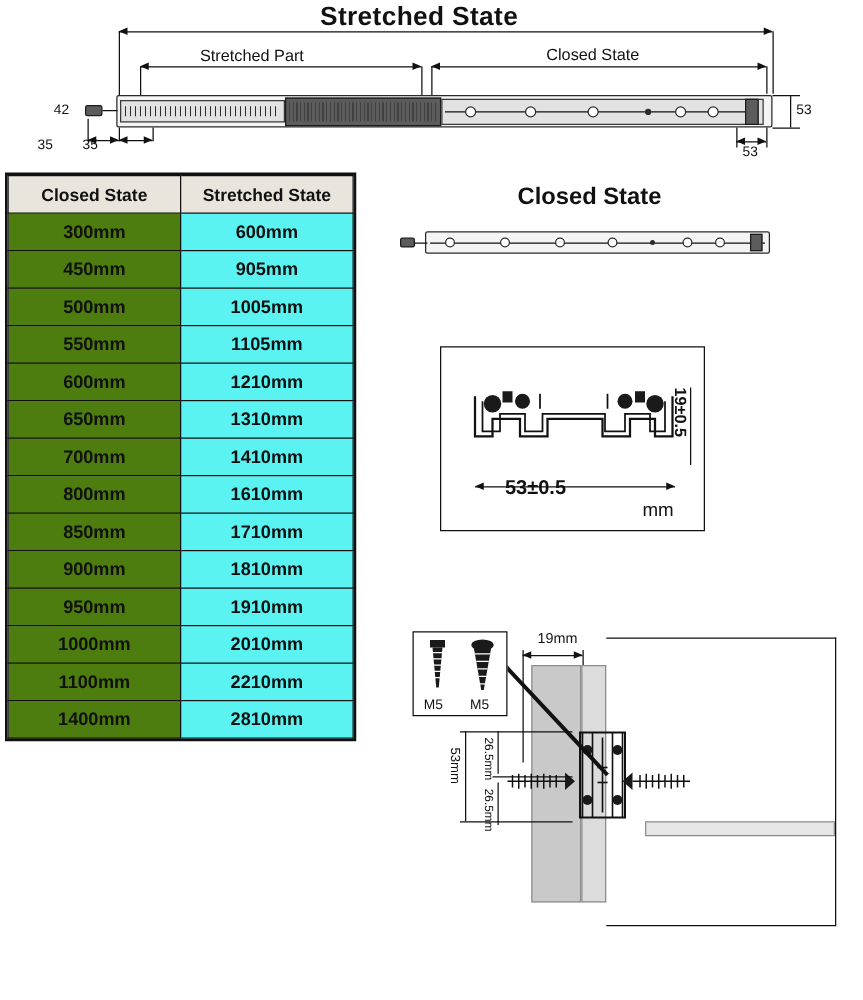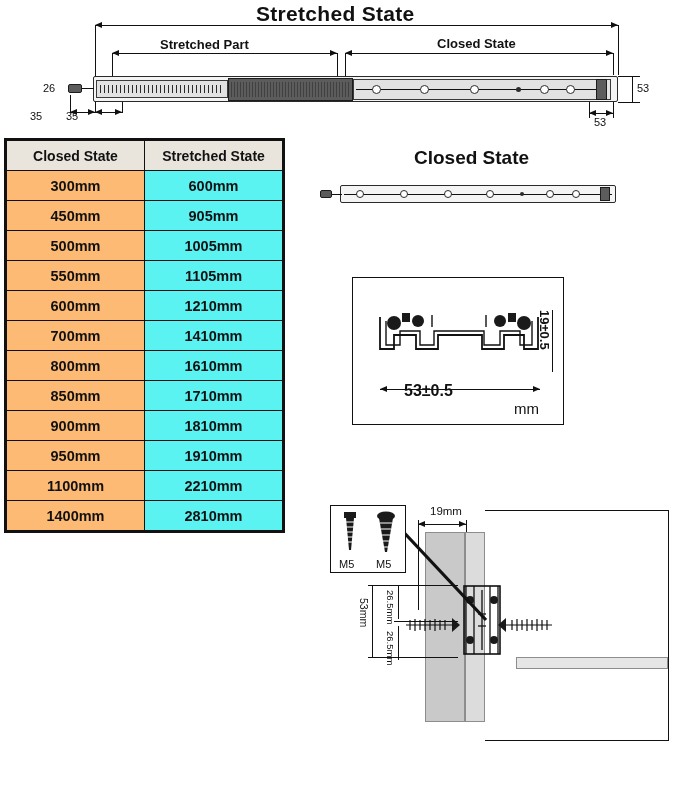--- a/index.html
+++ b/index.html
@@ -21,21 +21,21 @@
   .dimline::before, .dimline::after{
     content:""; position:absolute; top:-3px; width:0; height:0;
     border-top:3.5px solid transparent; border-bottom:3.5px solid transparent;
   }
   .dimline::before{ left:0; border-right:7px solid #111; }
   .dimline::after{ right:0; border-left:7px solid #111; }
 
   
   .title-big { font-size:21px; font-weight:bold; letter-spacing:.3px; }
   .title-mid { font-size:19px; font-weight:bold; }
-  .sub { font-size:12.5px;font-weight:bold; }
+  .sub { font-size:12.5px; }
 
   
   .rail-outer {
     position:absolute; background:#f4f4f4;
     border:1px solid #2a2a2a; border-radius:2px;
   }
   .rail-inner {
     position:absolute; background:#e2e2e2; border:1px solid #3a3a3a;
   }
   .rail-dark {
@@ -61,21 +61,21 @@
   table.spec th, table.spec td {
     border:1.5px solid #111;
     text-align:center;
     font-size:14.5px;
     height:30px;
     padding:0 2px;
     font-weight:bold;
     color:#111;
   }
   table.spec th { background:#e9e4dc; font-size:14px; }
-  td.c1 { background:#fdba74; width:50%; }
+  td.c1 { background:#4d7c0f; width:50%; }
   td.c2 { background:#5bf2f2; width:50%; }
 
   
   .box { position:absolute; border:1px solid #111; background:#fff; }
 
   .grayblock { position:absolute; background:#c9c9c9; border:1px solid #8d8d8d; }
 
   .rot { transform-origin: 0 0; }
 </style>
 </head>
@@ -112,21 +112,21 @@
   <div class="ring" style="left:420px; top:85px; width:9px; height:9px;"></div>
   <div class="ring" style="left:470px; top:85px; width:9px; height:9px;"></div>
   <div class="dot" style="left:516px; top:87px; width:5px; height:5px;"></div>
   <div class="ring" style="left:540px; top:85px; width:9px; height:9px;"></div>
   <div class="ring" style="left:566px; top:85px; width:9px; height:9px;"></div>
   <div class="rail-dark" style="left:596px; top:79px; width:11px; height:21px;"></div>
 
   <div class="rail-dark" style="left:68px; top:84px; width:14px; height:9px; border-radius:2px;"></div>
   <div class="hline" style="left:82px; top:88px; width:12px;"></div>
 
-  <div class="lbl" style="left:43px; top:82px; font-size:11px;">26</div>
+  <div class="lbl" style="left:43px; top:82px; font-size:11px;">42</div>
   <div class="vline" style="left:70px; top:95px; height:18px;"></div>
   <div class="vline" style="left:95px; top:102px; height:11px;"></div>
   <div class="vline" style="left:122px; top:102px; height:11px;"></div>
   <div class="dimline" style="left:70px; top:112px; width:25px;"></div>
   <div class="dimline" style="left:95px; top:112px; width:27px;"></div>
   <div class="lbl" style="left:30px; top:110px; font-size:11px;">35</div>
   <div class="lbl" style="left:66px; top:110px; font-size:11px;">35</div>
 
   <div class="hline" style="left:618px; top:76px; width:22px;"></div>
   <div class="hline" style="left:618px; top:102px; width:22px;"></div>
@@ -263,38 +263,46 @@
           </tr>
           <tr>
             <td class="c1">550mm</td>
             <td class="c2">1105mm</td>
           </tr>
           <tr>
             <td class="c1">600mm</td>
             <td class="c2">1210mm</td>
           </tr>
           <tr>
+            <td class="c1">650mm</td>
+            <td class="c2">1310mm</td>
+          </tr>
+          <tr>
             <td class="c1">700mm</td>
             <td class="c2">1410mm</td>
           </tr>
           <tr>
             <td class="c1">800mm</td>
             <td class="c2">1610mm</td>
           </tr>
           <tr>
             <td class="c1">850mm</td>
             <td class="c2">1710mm</td>
           </tr>
           <tr>
             <td class="c1">900mm</td>
             <td class="c2">1810mm</td>
           </tr>
           <tr>
             <td class="c1">950mm</td>
             <td class="c2">1910mm</td>
+          </tr>
+          <tr>
+            <td class="c1">1000mm</td>
+            <td class="c2">2010mm</td>
           </tr>
           <tr>
             <td class="c1">1100mm</td>
             <td class="c2">2210mm</td>
           </tr>
           <tr>
             <td class="c1">1400mm</td>
             <td class="c2">2810mm</td>
           </tr>
         </tbody>

